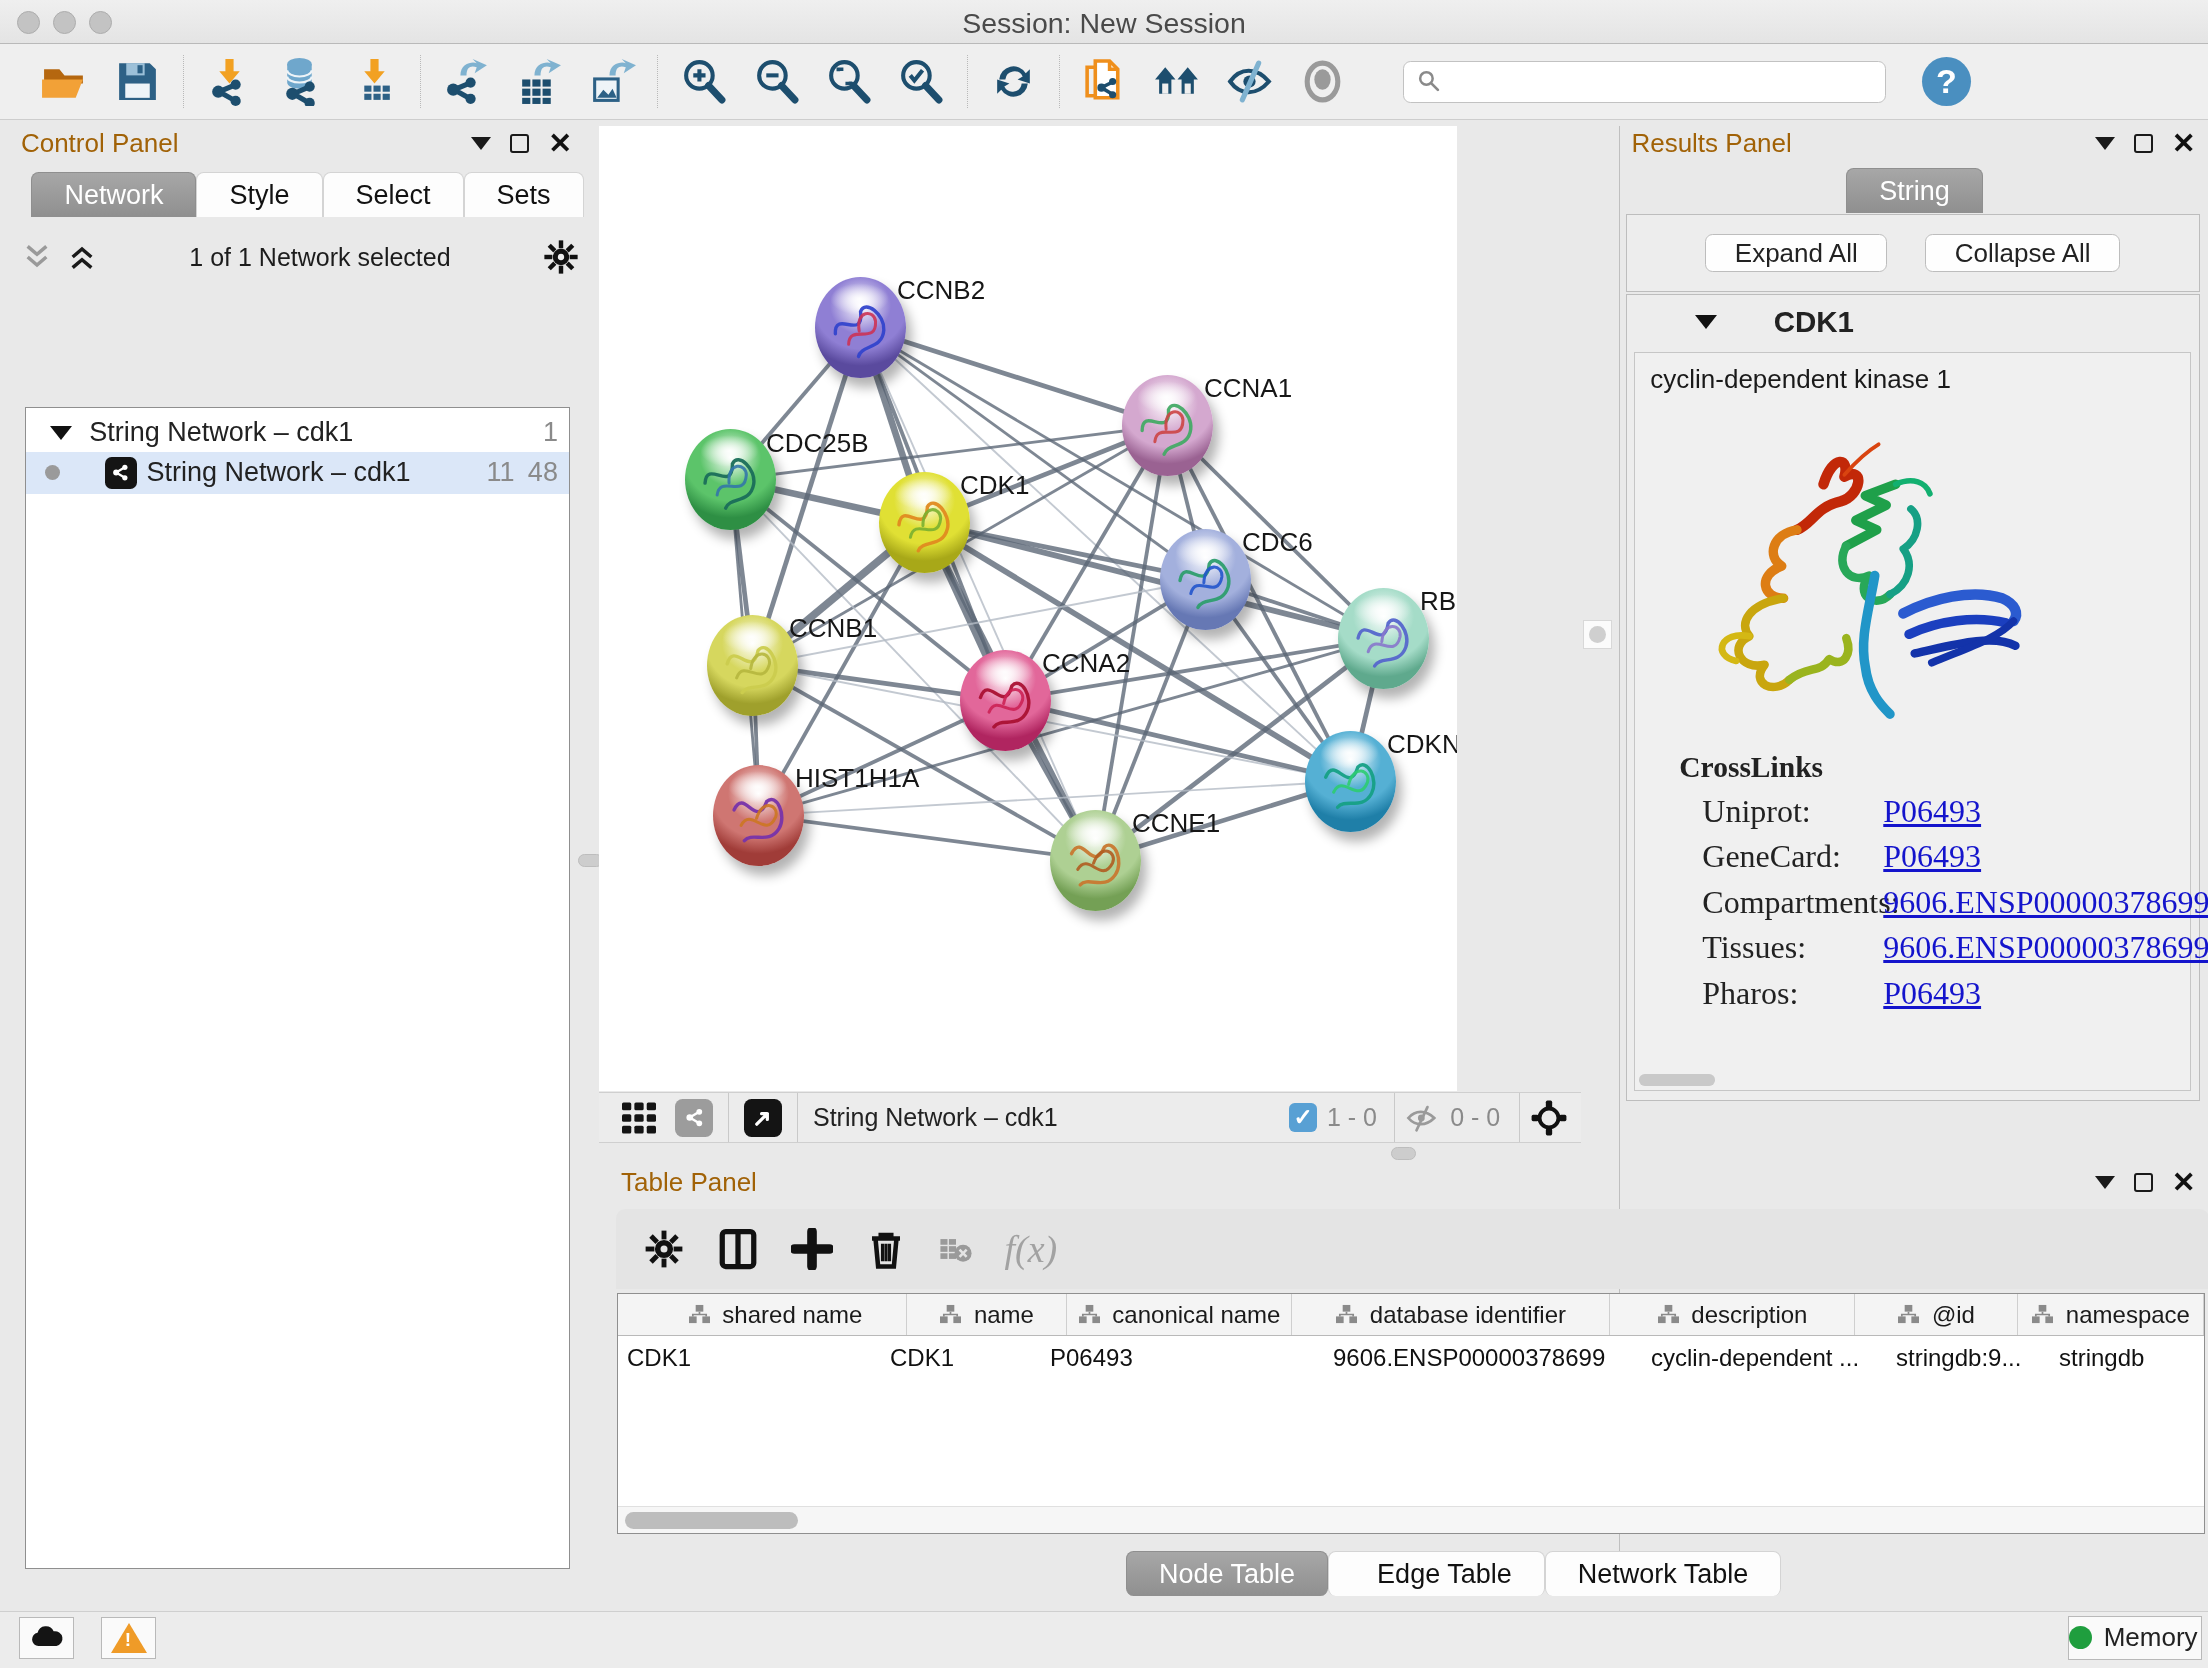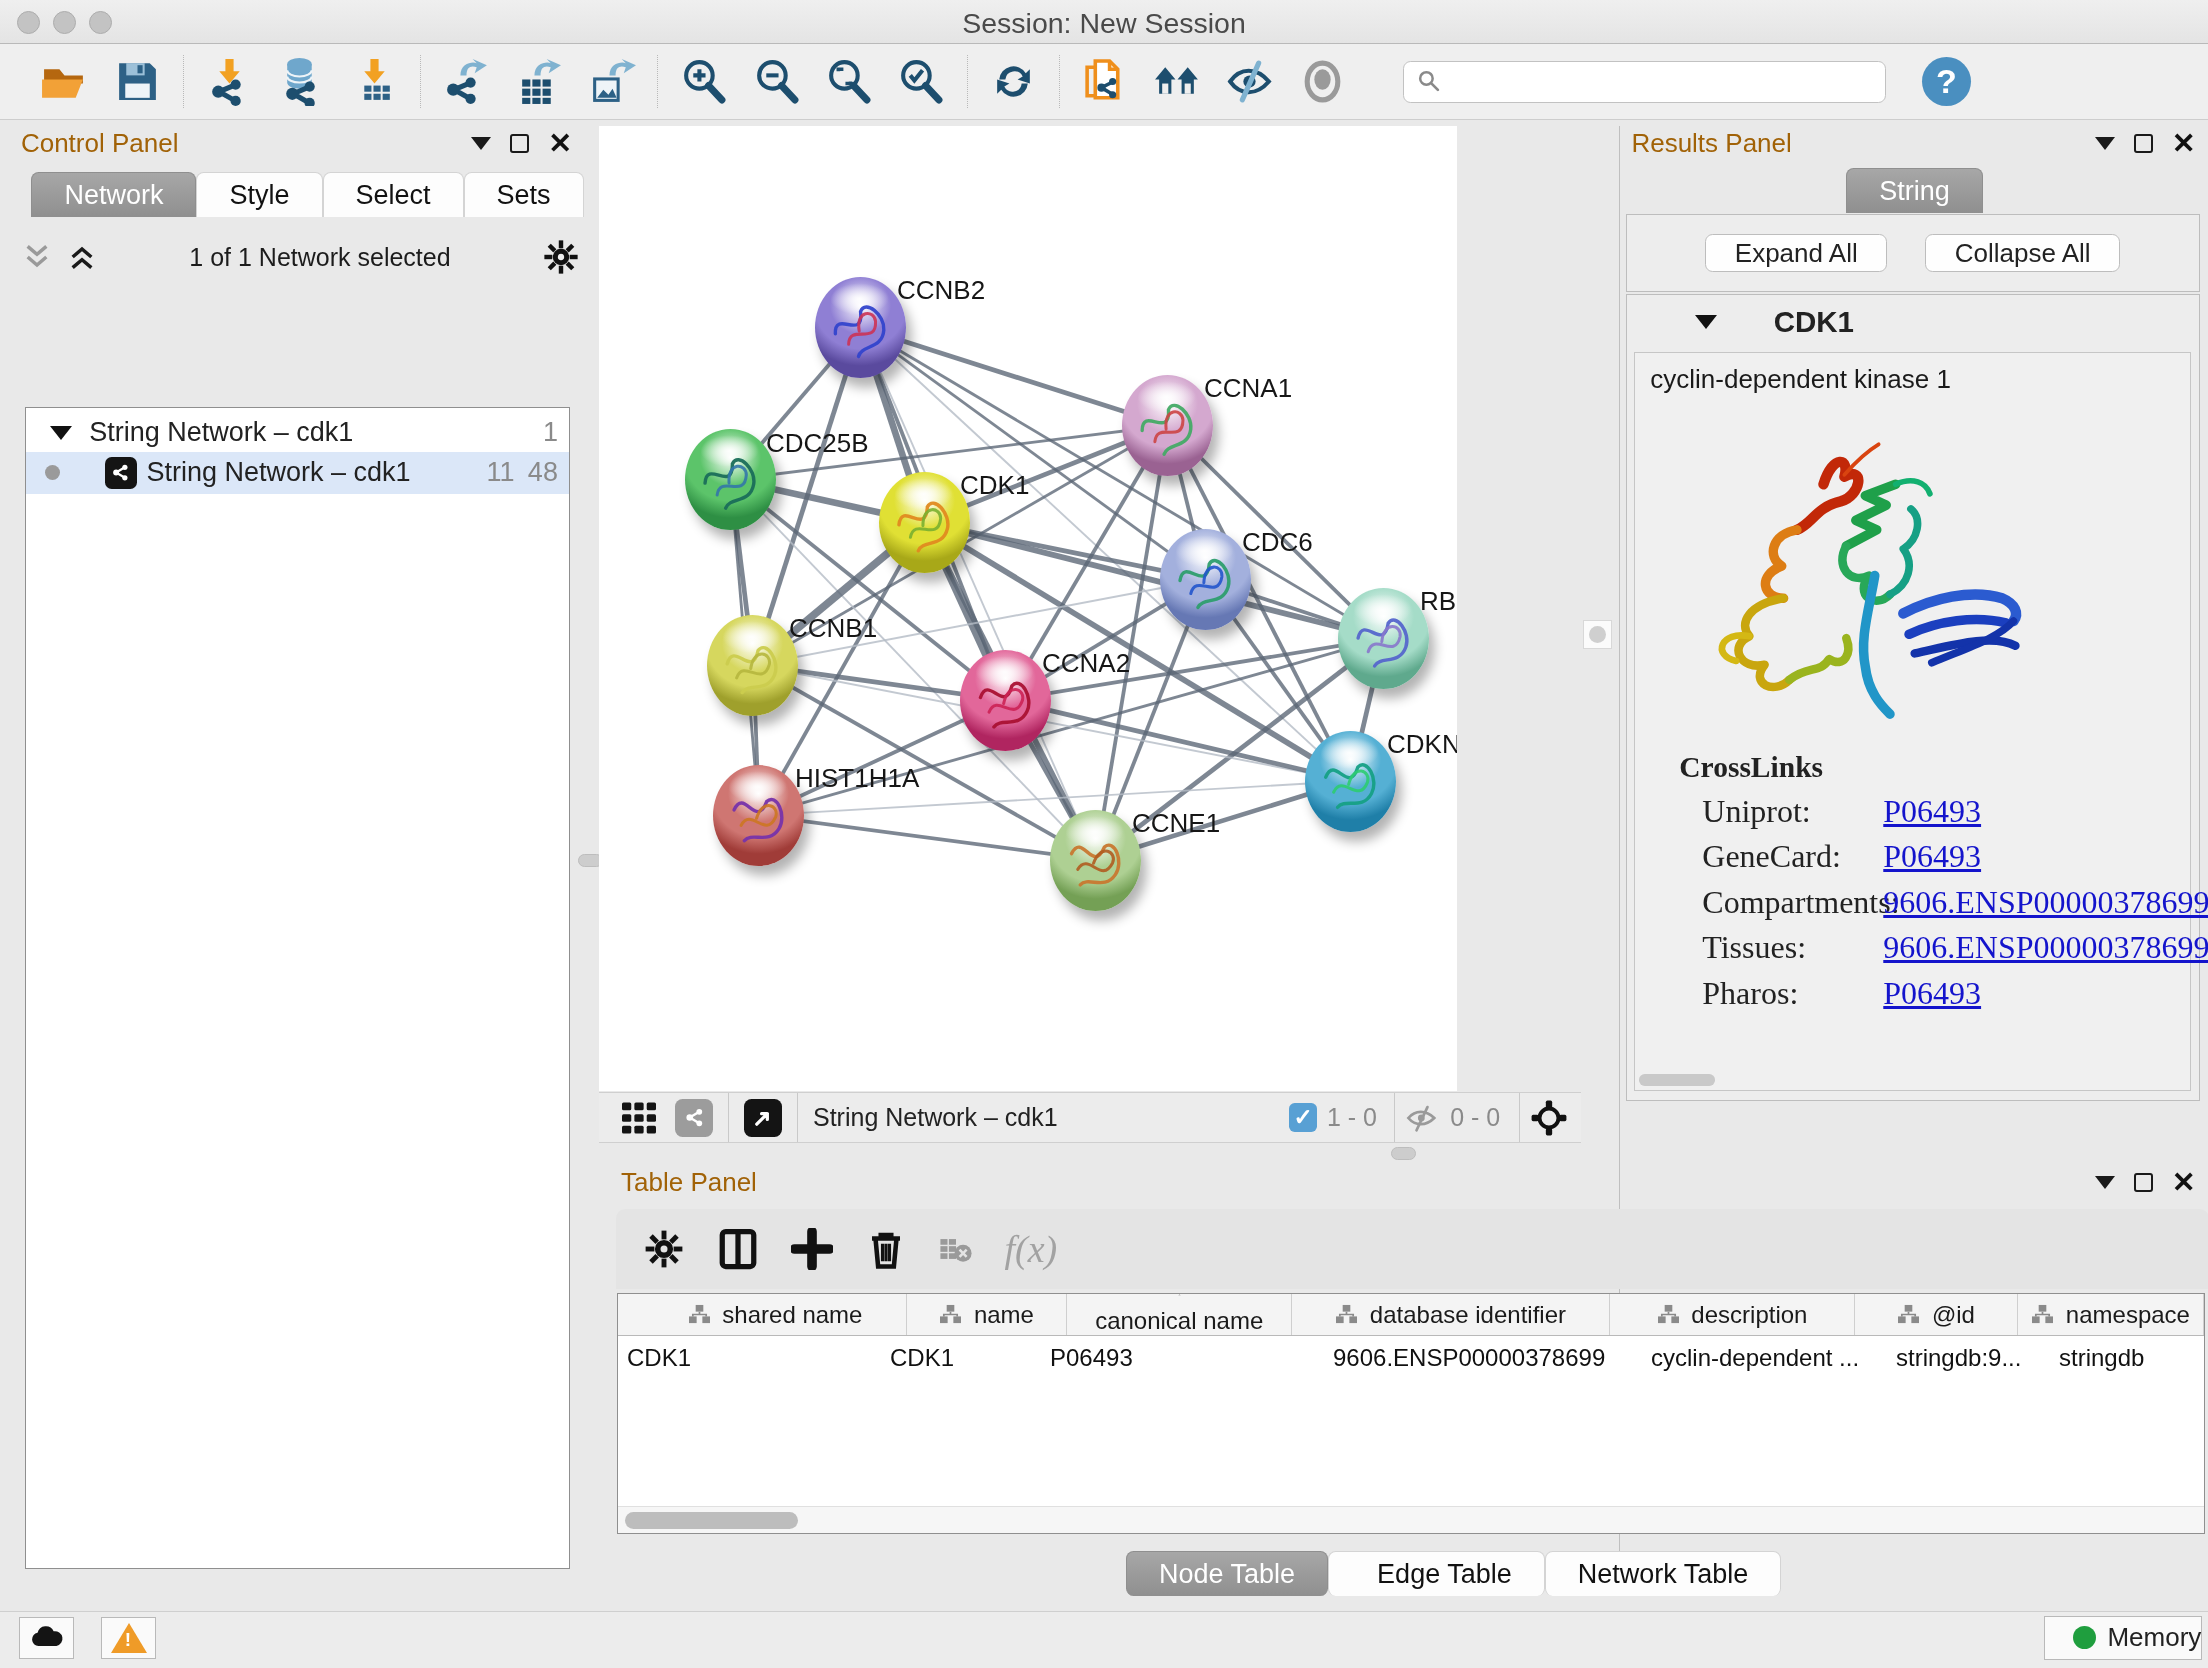--- a/index.html
+++ b/index.html
@@ -119,22 +119,22 @@
   .td { font-size:24px; color:#111; padding:7.6px 0 0 9.5px; overflow:hidden; white-space:nowrap; flex:none; }
   #tp-scroll { position:absolute; left:0; right:0; bottom:0; height:27px; background:#f6f6f6; border-top:1px solid #e0e0e0; }
   #tp-thumb { position:absolute; left:7.6px; top:4.8px; width:173px; height:17px; border-radius:8.6px; background:#bdbdbd; }
   #tp-tabs { position:absolute; left:520px; top:388px; display:flex; }
 
   
   #bottom-bar { position:absolute; left:0; top:1611px; width:2208px; height:57px;
     background:#ececec; border-top:1px solid #cfcfcf; }
   .bbtn { position:absolute; top:4.8px; width:55px; height:42px; background:#fafafa; border:1.9px solid #b9b9b9;
     display:flex; align-items:center; justify-content:center; }
-  #memory-btn { position:absolute; right:5.7px; top:3.8px; width:158px; height:44px; background:#fafafa;
-    border:1.9px solid #b9b9b9; display:flex; align-items:center; justify-content:flex-end; gap:11.4px; font-size:26px; }
+  #memory-btn { position:absolute; right:5.7px; top:3.8px; width:134px; height:44px; background:#fafafa;
+    border:1.9px solid #b9b9b9; display:flex; align-items:center; justify-content:flex-start; gap:11.4px; font-size:26px; }
   #memory-dot { width:23px; height:23px; border-radius:50%; background:#1f9e3e; }
   .warn-tri { width:0; height:0; border-left:18px solid transparent; border-right:18px solid transparent;
     border-bottom:30px solid #ef9b28; position:relative; }
   .warn-tri::after { content:"!"; position:absolute; left:-3.8px; top:6.7px; color:#fff; font-size:19px; font-weight:bold; }
 </style>
 </head>
 <body>
 
 <div class="titlebar">
   <span class="traffic t1"></span>
@@ -735,21 +735,21 @@
           <svg width="23" height="21" viewBox="0 0 24 22">
             <g fill="#8a8a8a">
   <rect x="8" y="1" width="8" height="7"></rect>
               <rect x="1" y="13" width="8" height="7"></rect>
               <rect x="15" y="13" width="8" height="7"></rect>
             </g>
   <path d="M12 8 v3 M5 13 v-2 h14 v2" stroke="#8a8a8a" stroke-width="1.8" fill="none"></path>
           </svg>
           <span>name</span>
         </div>
-        <div class="th" style="width: 225px; flex-direction: column;">
+        <div class="th" style="width: 225px;">
           <svg width="23" height="21" viewBox="0 0 24 22">
             <g fill="#8a8a8a">
   <rect x="8" y="1" width="8" height="7"></rect>
               <rect x="1" y="13" width="8" height="7"></rect>
               <rect x="15" y="13" width="8" height="7"></rect>
             </g>
   <path d="M12 8 v3 M5 13 v-2 h14 v2" stroke="#8a8a8a" stroke-width="1.8" fill="none"></path>
           </svg>
           <span>canonical name</span>
         </div>

